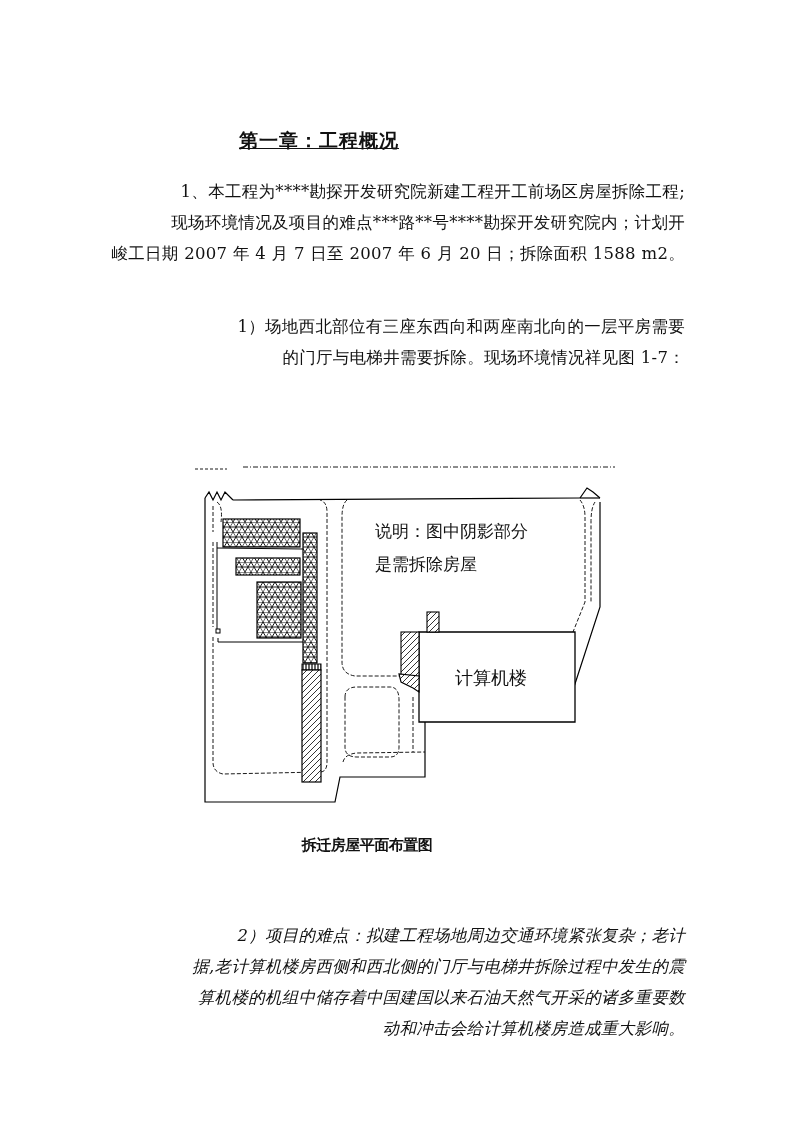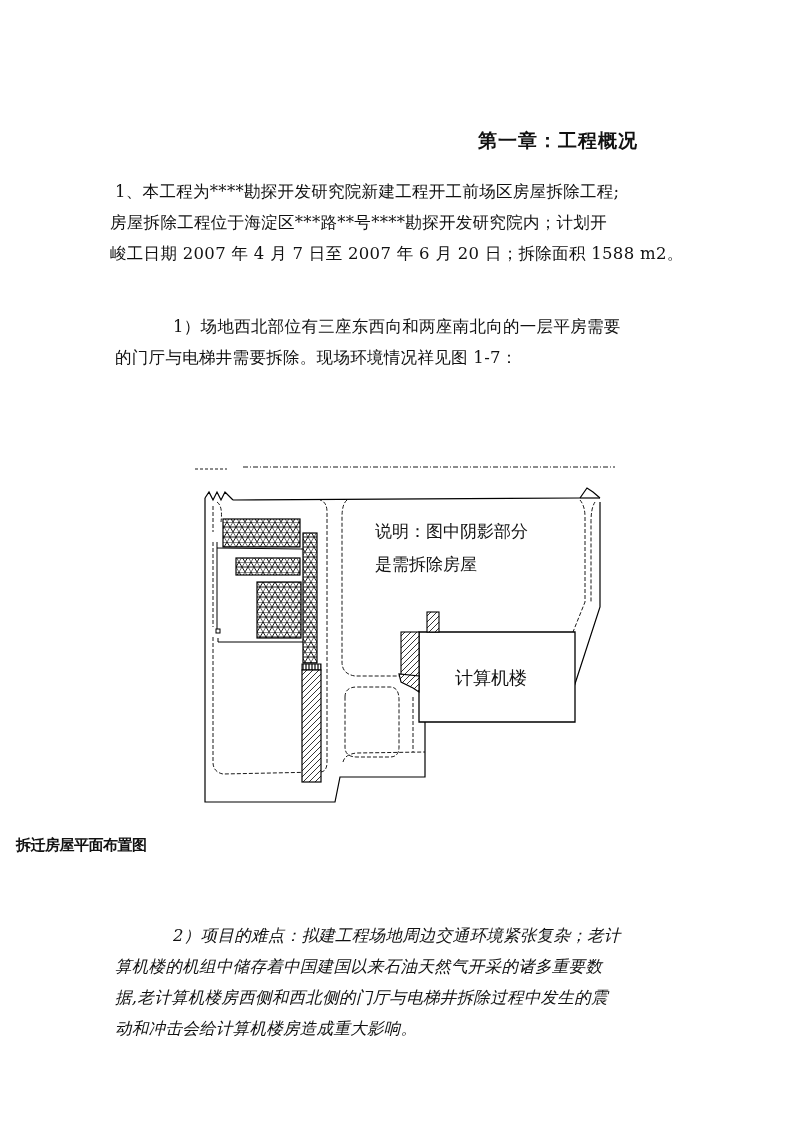--- a/index.html
+++ b/index.html
@@ -1,42 +1,42 @@
 <!DOCTYPE html>
 <html><head>
 <meta charset="utf-8">
 <style>
   html, body { margin: 0; padding: 0; background: #ffffff; }
   body { width: 794px; height: 1123px; position: relative; overflow: hidden;
          font-family: "DejaVu Serif", "Liberation Serif", serif; color: #111; }
   .page { position: absolute; left: 0; top: 0; width: 794px; height: 1123px; }
-  .title { position: absolute; top: 128px; left: 0; width: 638px; text-align: right;
-           font-size: 19px; font-weight: bold; letter-spacing: 1px; }
+  .title { position: absolute; top: 128px; left: 0; width: 638px; text-align: center;
+           font-size: 19px; font-weight: bold; letter-spacing: 1px; text-decoration: underline; }
   .para { position: absolute; left: 115px; width: 570px; font-size: 16.5px;
           line-height: 31px; letter-spacing: 0.3px; }
-  .line { display: block; white-space: nowrap; }
+  .line { display: block; white-space: nowrap; text-align: right; }
   .indent { padding-left: 58px; }
   .p1 { top: 176px; }
   .p2 { top: 311px; }
   .figure { position: absolute; left: 185px; top: 462px; width: 440px; height: 345px; }
-  .caption { position: absolute; top: 836px; left: 16px; width: 714px; 
+  .caption { position: absolute; top: 836px; left: 10px; width: 714px; text-align: center;
              font-size: 15px; font-weight: bold; letter-spacing: -0.5px; }
   .p3 { top: 920px; font-style: italic; }
   svg text { font-family: "DejaVu Sans", "Liberation Sans", sans-serif; }
 </style>
 </head>
 <body>
 
 <div class="page">
 
   <div class="title">第一章：工程概况</div>
 
   <div class="para p1">
     <span class="line">1、本工程为****勘探开发研究院新建工程开工前场区房屋拆除工程;</span>
-    <span class="line" style="margin-left:-5px">房屋拆除工程位于海淀区***路**号****勘探开发研究院内；计划开</span>
+    <span class="line" style="margin-left:-5px">现场环境情况及项目的难点***路**号****勘探开发研究院内；计划开</span>
     <span class="line" style="margin-left:-5px">峻工日期 2007 年 4 月 7 日至 2007 年 6 月 20 日；拆除面积 1588 m2。</span>
   </div>
 
   <div class="para p2">
     <span class="line indent">1）场地西北部位有三座东西向和两座南北向的一层平房需要</span>
     <span class="line">的门厅与电梯井需要拆除。现场环境情况祥见图 1-7：</span>
   </div>
 
   <div class="figure">
     <svg width="440" height="345" viewBox="0 0 440 345" xmlns="http://www.w3.org/2000/svg">
@@ -117,18 +117,18 @@
         <text x="190" y="75" font-size="17" fill="#111">说明：图中阴影部分</text>
         <text x="190" y="108" font-size="17" fill="#111">是需拆除房屋</text>
       </g>
     </svg>
   </div>
 
   <div class="caption">拆迁房屋平面布置图</div>
 
   <div class="para p3">
     <span class="line indent">2）项目的难点：拟建工程场地周边交通环境紧张复杂；老计</span>
+    <span class="line">据,老计算机楼房西侧和西北侧的门厅与电梯井拆除过程中发生的震</span>
     <span class="line">算机楼的机组中储存着中国建国以来石油天然气开采的诸多重要数</span>
-    <span class="line">据,老计算机楼房西侧和西北侧的门厅与电梯井拆除过程中发生的震</span>
     <span class="line">动和冲击会给计算机楼房造成重大影响。</span>
   </div>
 
 </div>
 
 </body></html>

